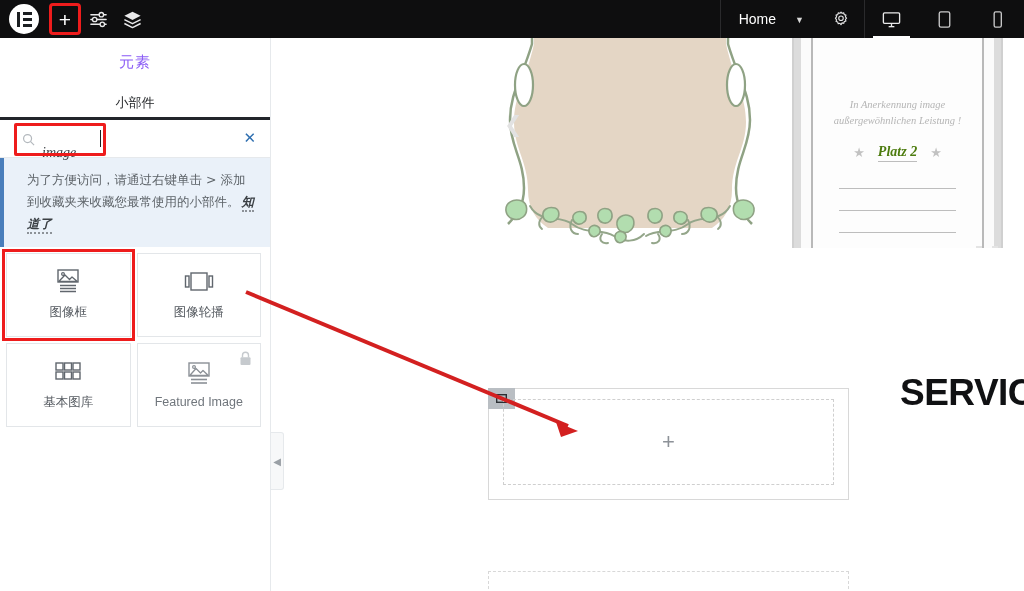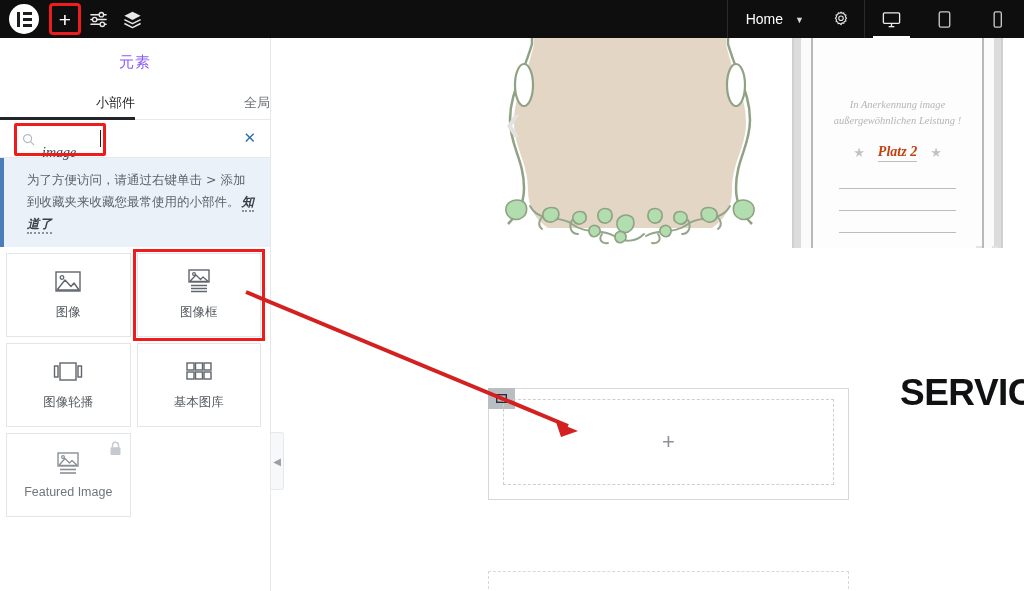--- a/index.html
+++ b/index.html
@@ -31,21 +31,21 @@
   .tb-icon {
     width: 34px; height: 38px; display: flex; align-items: center; justify-content: center;
     flex: 0 0 auto;
   }
   .tb-icon svg { display:block; }
   .tb-right {
     margin-left: auto; display: flex; align-items: center; height: 38px;
   }
   .tb-sep { width: 1px; height: 38px; background: #2a2a2c; }
   .tb-home {
-    display: flex; align-items: center; gap: 12px; padding: 0 14px 0 18px;
+    display: flex; align-items: center; gap: 19px; padding: 0 14px 0 18px;
     color: #ffffff; font-size: 14px; height: 38px;
   }
   .tb-chev { font-size: 9px; color: #d8d8d8; transform: translateY(1px); }
   .tb-gear { padding: 0 14px; display:flex; align-items:center; height:38px;}
   .tb-devices { display:flex; align-items:center; height:38px; }
   .tb-dev {
     width: 53px; height: 38px; display:flex; align-items:center; justify-content:center;
     position: relative;
   }
   .tb-dev.active::after {
@@ -56,21 +56,21 @@
   .panel {
     position: absolute; left: 0; top: 38px; width: 271px; height: 553px;
     background: #ffffff; border-right: 1px solid #e6e9ec; z-index: 30;
   }
   .panel-title {
     height: 48px; display: flex; align-items: center; justify-content: center;
     font-size: 15px; color: #8b5cf6; letter-spacing: 1px;
   }
   .panel-tabs { display: flex; height: 34px; border-bottom: 1px solid #e6e9ec; }
   .panel-tab {
-    flex: 1; display:flex; align-items:center; justify-content:flex-end;
+    flex: 1; display:flex; align-items:center; justify-content:center;
     font-size: 13px; color: #6b7177; position: relative; cursor: pointer;
   }
   .panel-tab.active { color: #1f2124; }
   .panel-tab.active::after {
     content:""; position:absolute; left:0; right:0; bottom:-1px; height:3px; background:#22252a;
   }
 
   .search-row {
     position: relative; height: 38px; border-bottom: 1px solid #e6e9ec;
     display: flex; align-items: center;
@@ -160,21 +160,21 @@
   .cert-t1 {
     font-family: "Liberation Serif", serif; font-style: italic; font-size: 10.5px;
     color: #b5b5b5; text-align:center; margin-top: 92px; line-height: 1.55;
   }
   .cert-rank {
     display:flex; align-items:center; gap: 13px; margin-top: 14px;
   }
   .cert-star { color: #c2c2c2; font-size: 13px; }
   .cert-platz {
     font-family: "Liberation Serif", serif; font-style: italic; font-weight: 700;
-    font-size: 14px; color: #c2410c; border-bottom: 1px solid #bdbdbd; padding-bottom:1px;
+    font-size: 14px; color: #4d7c0f; border-bottom: 1px solid #bdbdbd; padding-bottom:1px;
   }
   .cert-lines { width: 78%; margin-top: 26px; }
   .cert-line { height: 1px; background: #bdbdbd; margin-bottom: 21px; }
   .dots { position:absolute; right: 26px; top: 208px; display:flex; gap: 10px; z-index: 4;}
   .dot { width: 6px; height: 6px; background: #e4e4e4; }
 
   .service {
     position: absolute; left: 628px; top: 334px;
     font-size: 37px; font-weight: 700; color: #101113; letter-spacing: -0.5px;
     white-space: nowrap;
@@ -277,23 +277,20 @@
   </div>
 
   <div class="panel">
 
     <div class="panel-title">元素</div>
 
     <div class="panel-tabs">
       <div class="panel-tab active">
         <span>小部件</span>
       </div>
-      <div class="panel-tab">
-        <span>全局</span>
-      </div>
     </div>
 
     <div class="search-row">
       <span class="search-ico">
         <svg width="13" height="13" viewBox="0 0 14 14" aria-hidden="true">
           <circle cx="6" cy="6" r="4.3" fill="none" stroke="#b3b8bd" stroke-width="1.3"></circle>
           <line x1="9.3" y1="9.3" x2="13" y2="13" stroke="#b3b8bd" stroke-width="1.3"></line>
         </svg>
       </span>
       <input class="search-input" type="text" value="image" placeholder="搜索小部件..." style="">
@@ -303,30 +300,20 @@
     </div>
 
     <div class="notice">
       <p>
         <span>为了方便访问，请通过右键单击 &gt; 添加到收藏夹来收藏您最常使用的小部件。</span><span class="notice-link">知道了</span>
       </p>
     </div>
 
     <div class="grid">
 
-      <div class="card">
-        <span class="card-ico">
-          <svg width="26" height="22" viewBox="0 0 26 22" aria-hidden="true">
-            <rect x="1" y="1" width="24" height="19" fill="none" stroke="#60666d" stroke-width="1.4"></rect>
-            <circle cx="7" cy="6.5" r="1.8" fill="none" stroke="#60666d" stroke-width="1.3"></circle>
-            <path d="M2 19 L10 9 L16 15.5 L19 12 L24 19 Z" fill="none" stroke="#60666d" stroke-width="1.4" stroke-linejoin="round"></path>
-          </svg>
-        </span>
-        <span class="card-lbl">图像</span>
-      </div>
 
       <div class="card hl">
         <span class="card-ico">
           <svg width="26" height="26" viewBox="0 0 26 26" aria-hidden="true">
             <rect x="3" y="1" width="20" height="12" fill="none" stroke="#60666d" stroke-width="1.4"></rect>
             <circle cx="8" cy="5" r="1.4" fill="none" stroke="#60666d" stroke-width="1.2"></circle>
             <path d="M4 12.3 L10 6 L14.5 10.5 L17 8 L22 12.3 Z" fill="none" stroke="#60666d" stroke-width="1.3" stroke-linejoin="round"></path>
             <g stroke="#60666d" stroke-width="1.5">
               <line x1="5" y1="16.5" x2="21" y2="16.5"></line>
               <line x1="5" y1="19.5" x2="21" y2="19.5"></line>

